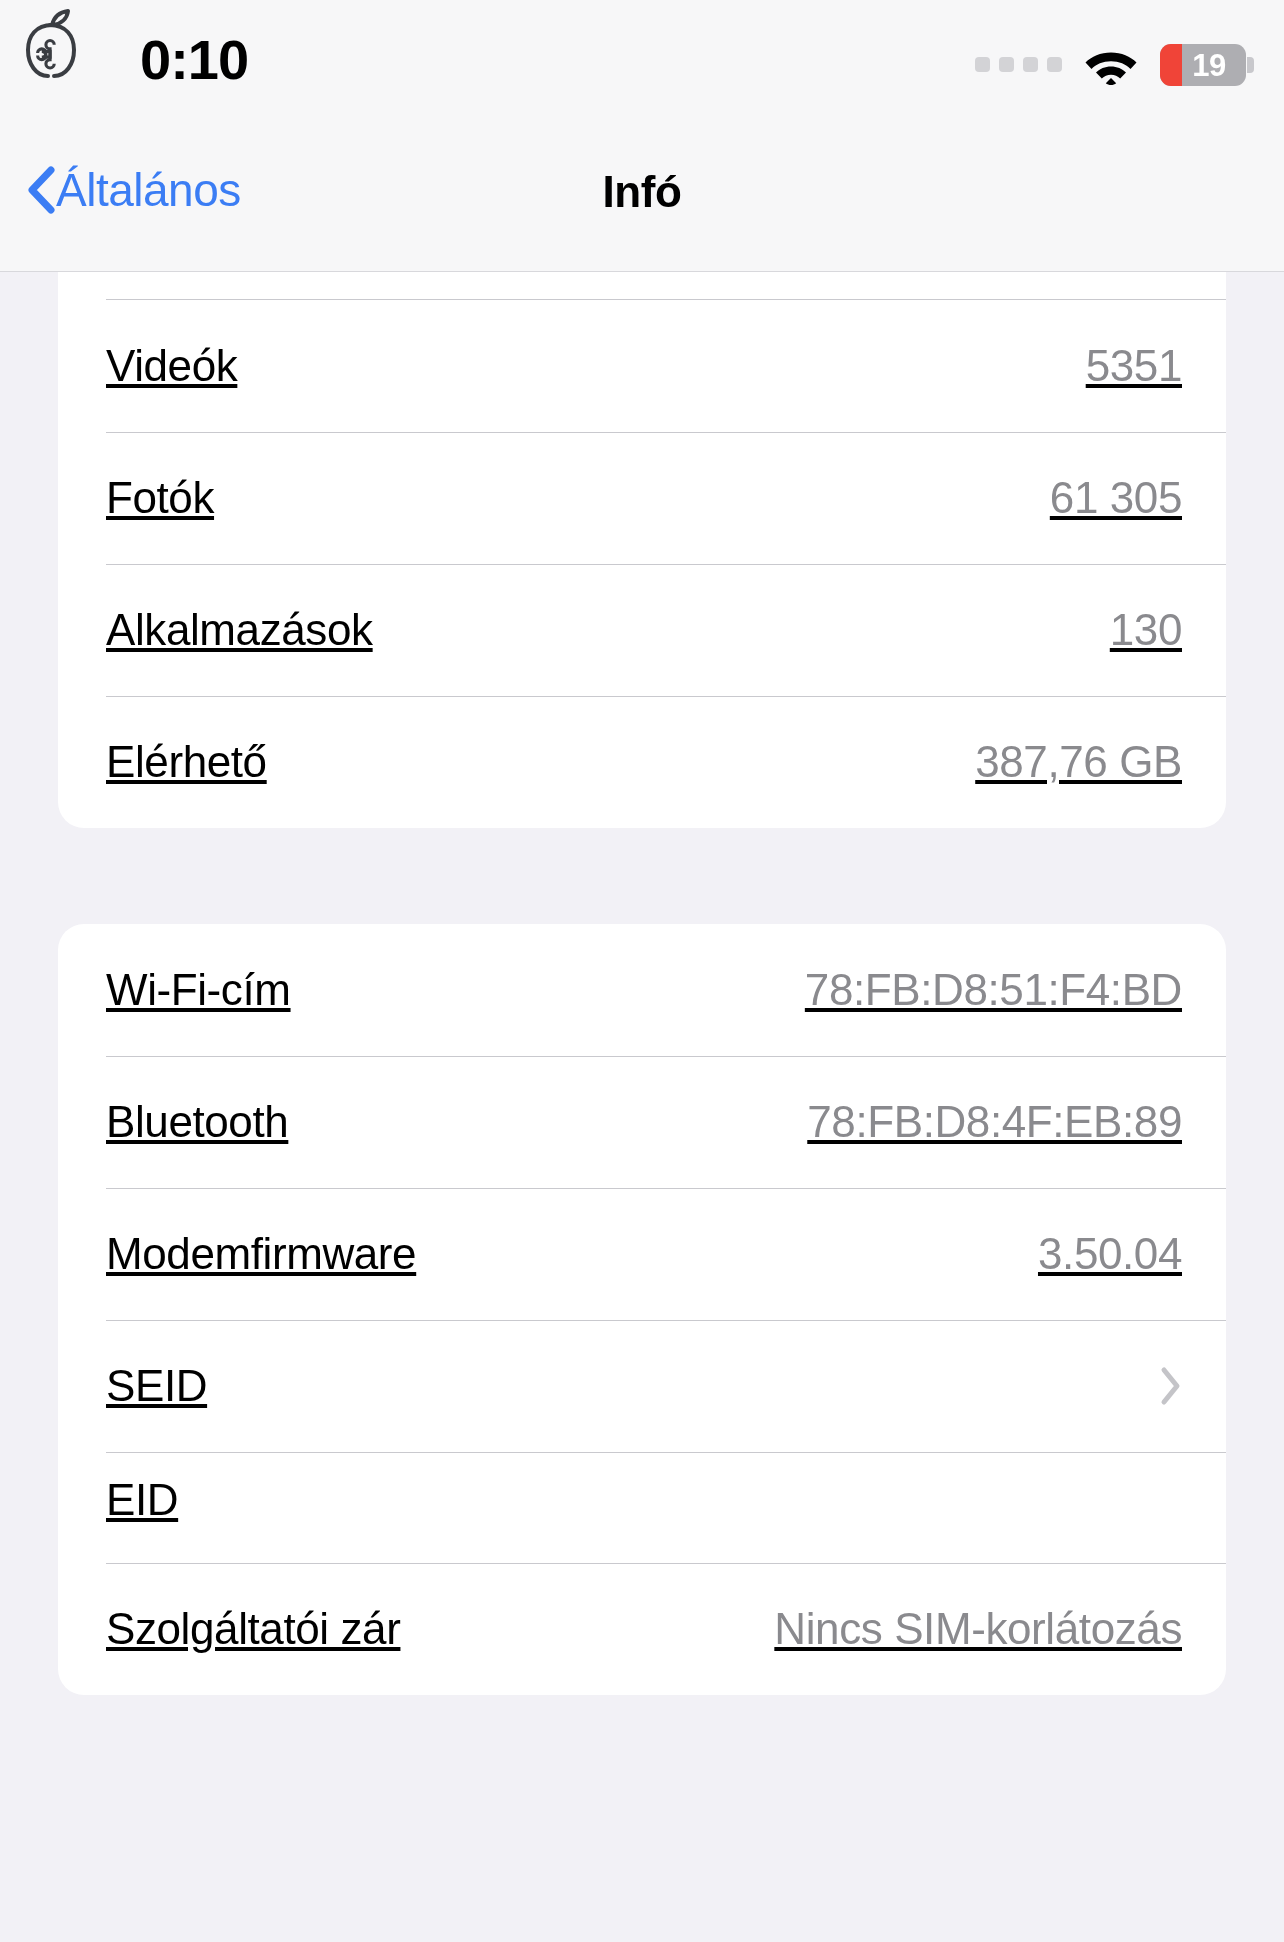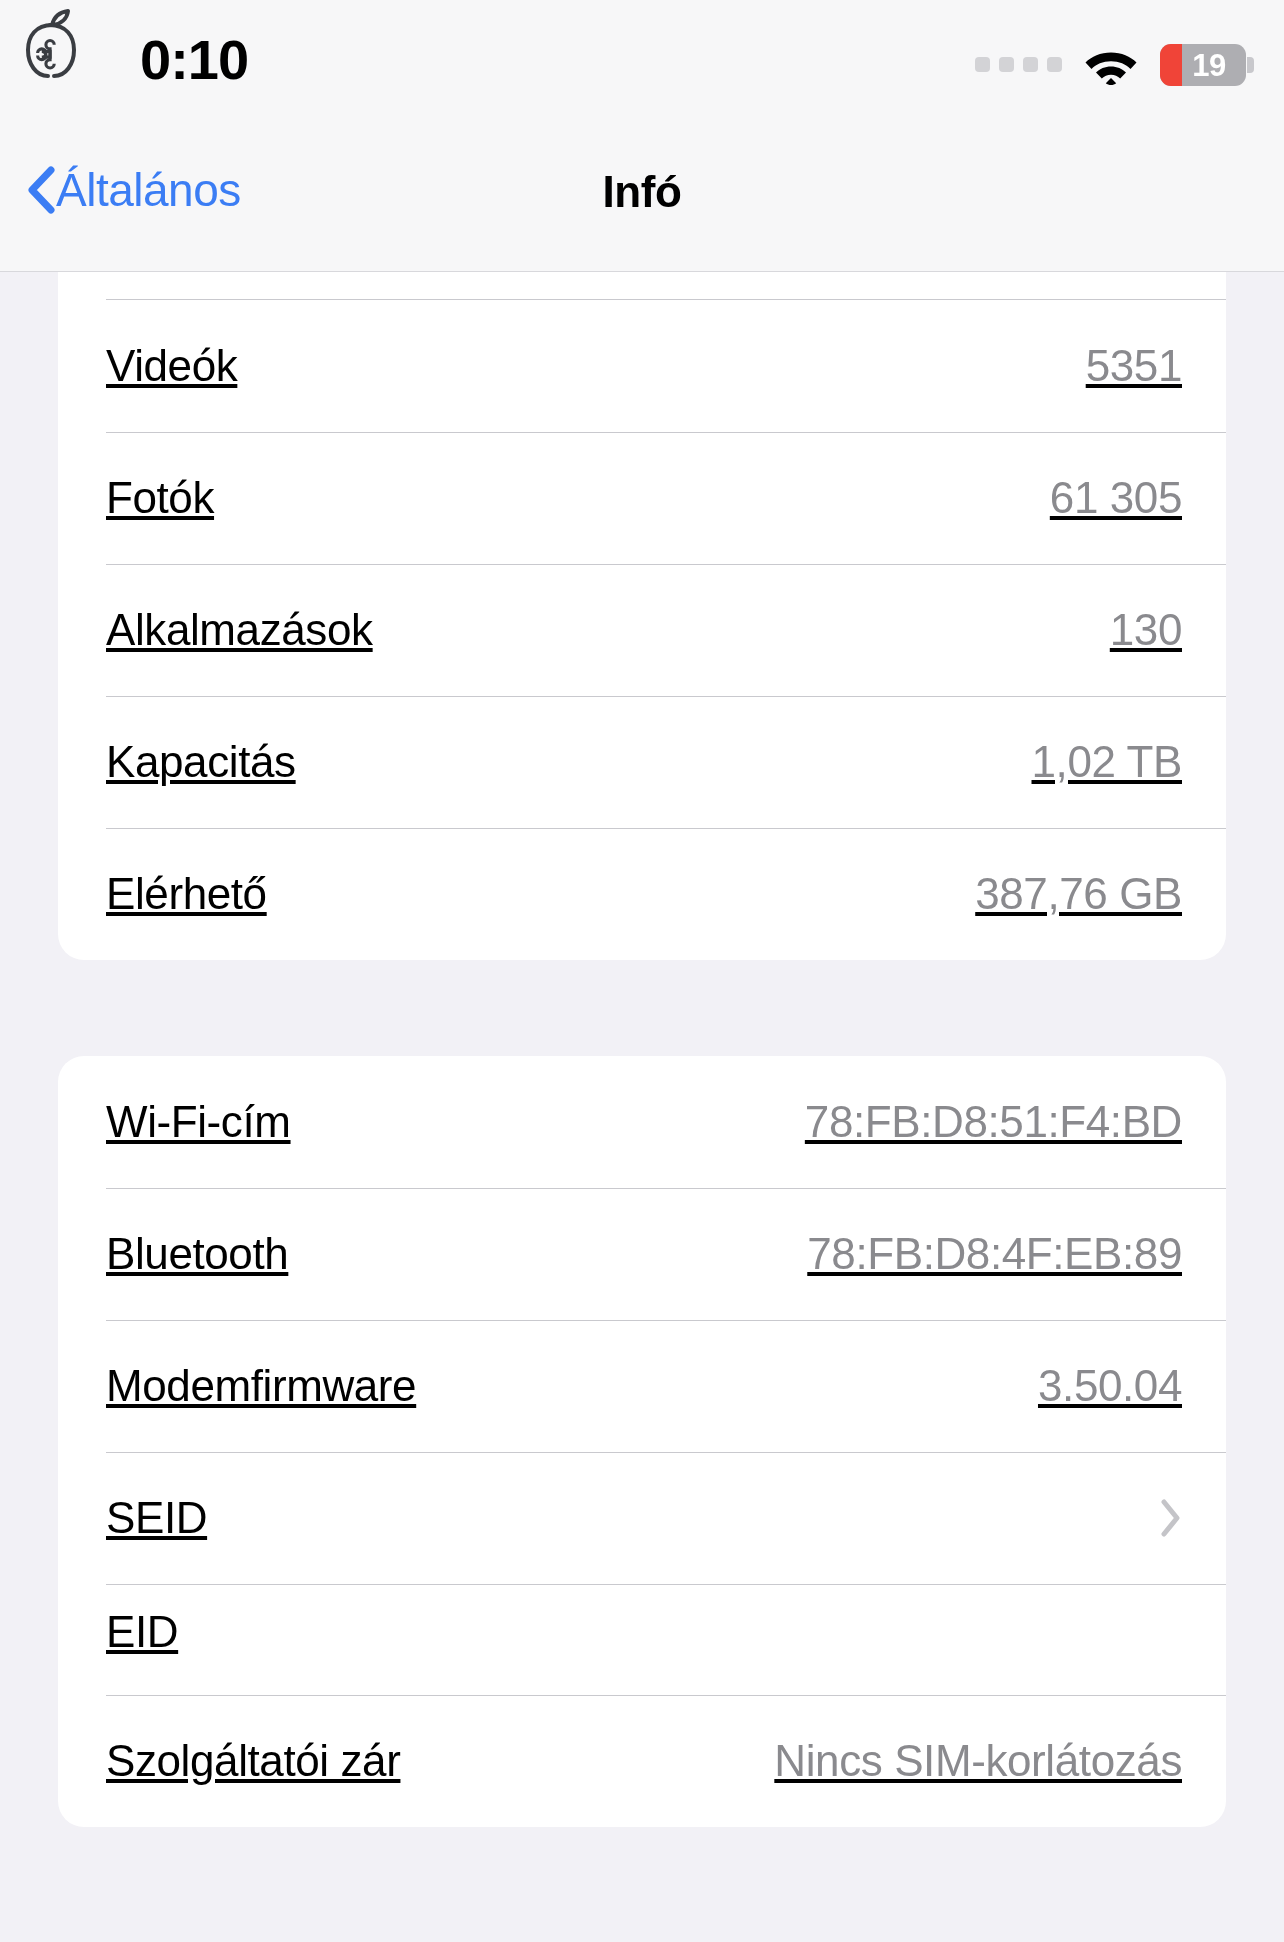--- a/index.html
+++ b/index.html
@@ -302,24 +302,20 @@
     <div class="row">
       <span class="row-label">Fotók</span>
       <span class="row-value">61 305</span>
     </div>
 
     <div class="row">
       <span class="row-label">Alkalmazások</span>
       <span class="row-value">130</span>
     </div>
 
-    <div class="row">
-      <span class="row-label">Kapacitás</span>
-      <span class="row-value">1,02 TB</span>
-    </div>
 
     <div class="row">
       <span class="row-label">Elérhető</span>
       <span class="row-value">387,76 GB</span>
     </div>
   </div>
 
   <div class="section-gap"></div>
 
   <div class="card">

